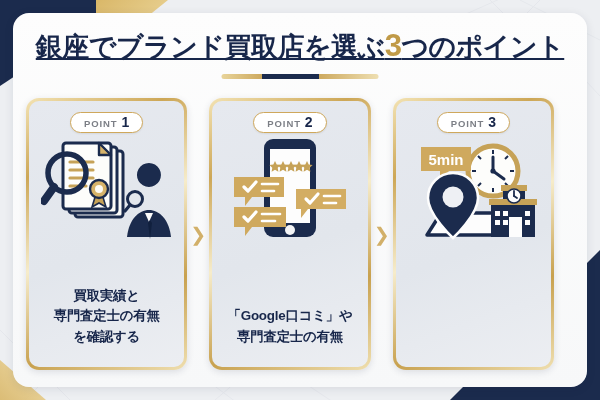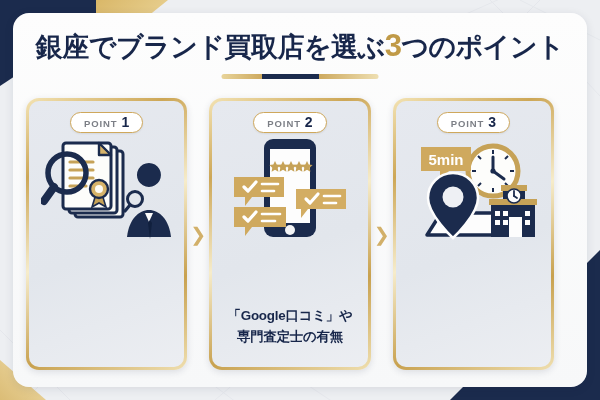--- a/index.html
+++ b/index.html
@@ -27,21 +27,21 @@
     background:linear-gradient(45deg,#d9b768,#efd9a0);clip-path:polygon(0 100%,100% 100%,0 0);opacity:.9;}
 
   
   .panel{position:absolute;left:13px;top:13px;width:574px;height:374px;
     background:linear-gradient(180deg,#fdfdfd,#f7f8f9);border-radius:16px;
     box-shadow:0 2px 10px rgba(20,30,60,.10);}
 
   
   .title{position:absolute;left:0;right:0;top:28px;text-align:center;
     font-size:27px;font-weight:bold;color:#17264a;letter-spacing:-.5px;
-    white-space:nowrap;}
+    white-space:nowrap;text-decoration:underline;}
   .title .accent{color:#c09a47;font-size:31px;}
   .title-rule{position:absolute;left:50%;top:74px;transform:translateX(-50%);
     width:157px;height:5px;border-radius:3px;
     background:linear-gradient(90deg,#e8d49a 0%,#cda95e 26%,#1b2b4d 26%,#1b2b4d 62%,#cda95e 62%,#eedfb2 100%);}
 
   
   .cards{position:absolute;left:26px;top:98px;width:528px;height:272px;
     display:flex;align-items:stretch;}
   .card{position:relative;flex:1 1 0;border-radius:13px;padding:3px;
     background:linear-gradient(150deg,#f3e3b4 0%,#cda757 22%,#f6eccb 48%,#c8a14f 74%,#efdfb0 100%);
@@ -127,20 +127,23 @@
               <line x1="13" y1="50" x2="3" y2="64" stroke="#1b2b4d" stroke-width="8" stroke-linecap="round"></line>
               <path d="M108 50 a12 12 0 1 0 -.1 0z" fill="#1b2b4d"></path>
               <path d="M86 100 c2-18 12-27 22-27 s20 9 22 27z" fill="#1b2b4d"></path>
               <path d="M104 76 l4 9 4-9 z" fill="#fbfbfb"></path>
               <path d="M107 86 l2 16 2-16 -2-3z" fill="#11203e"></path>
               <circle cx="94" cy="62" r="7.5" fill="none" stroke="#1b2b4d" stroke-width="3"></circle>
               <line x1="89" y1="68" x2="84" y2="74" stroke="#1b2b4d" stroke-width="3.2" stroke-linecap="round"></line>
             </g>
           </svg>
         </div>
+        <div class="card-text">買取実績と
+専門査定士の有無
+を確認する</div>
       </div>
     </div>
 
     <div class="chev">❯</div>
 
     <div class="card">
       <div class="card-inner">
         <div class="badge">
           <span class="lbl">POINT</span>
           <span class="num">2</span>

